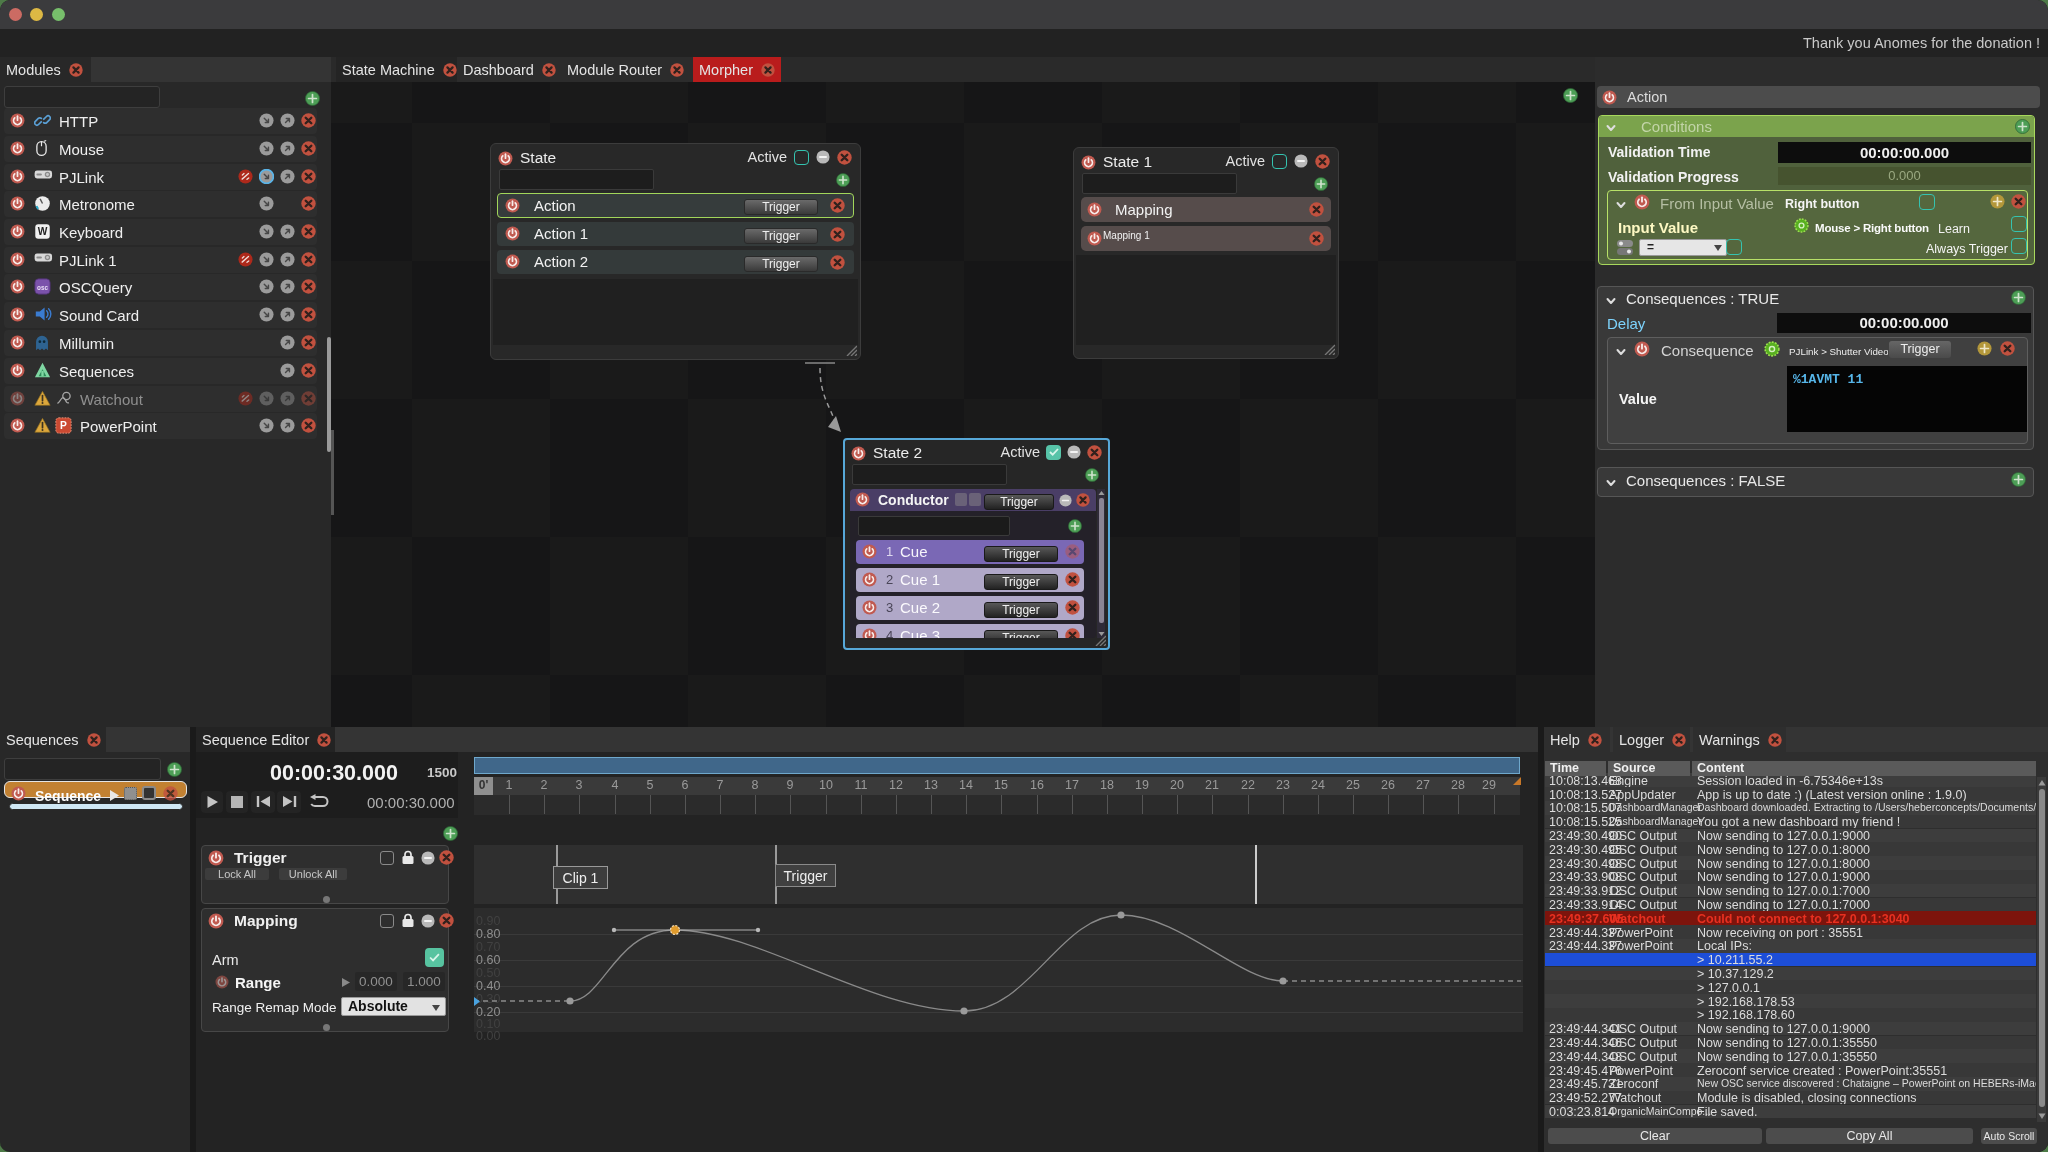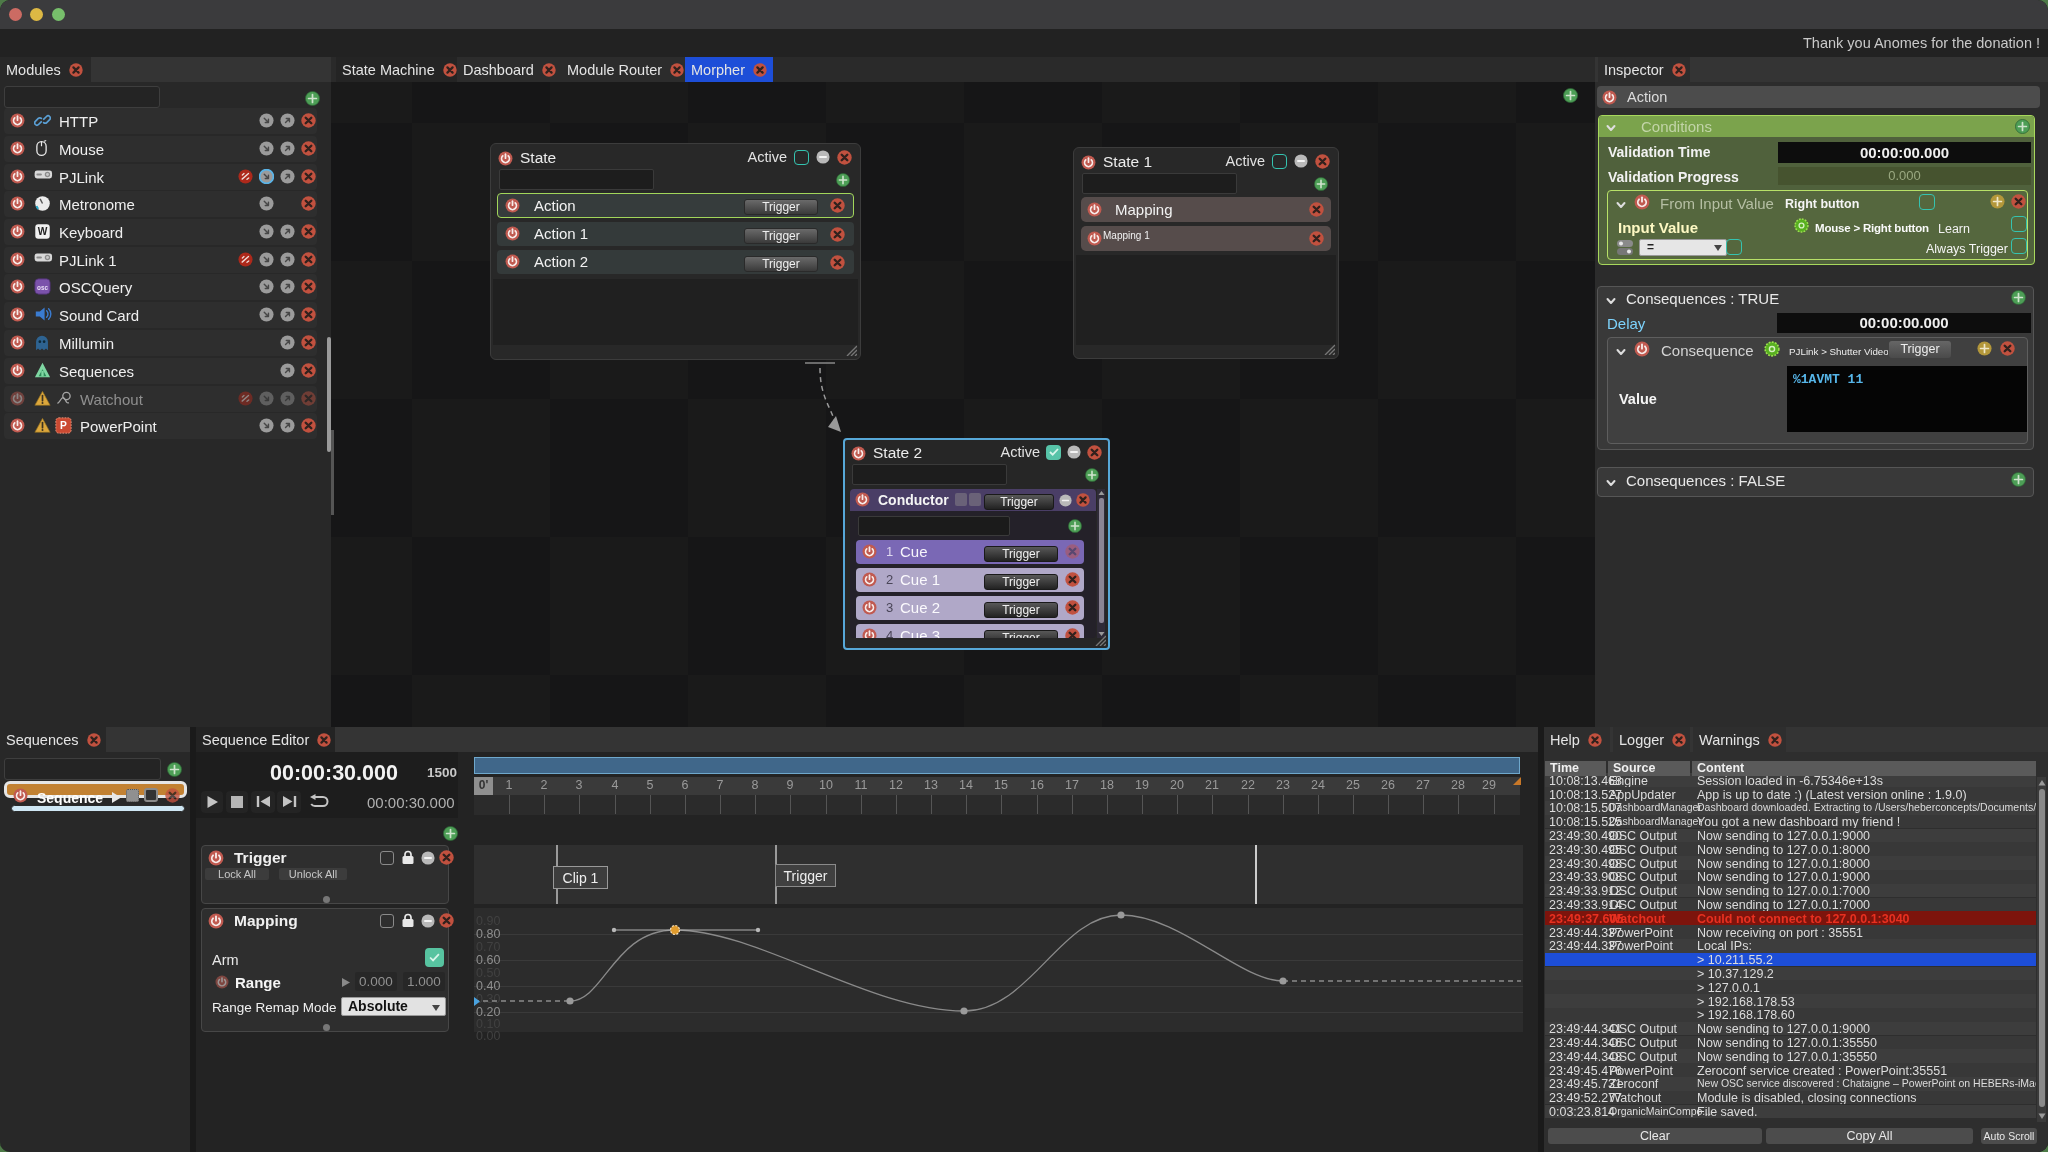--- a/index.html
+++ b/index.html
@@ -393,21 +393,21 @@
               <circle cx="10" cy="10" r="9.6" fill="#c1513f"></circle>
               <path d="M6.3 6.3l7.4 7.4M13.7 6.3l-7.4 7.4" stroke="#31211d" stroke-width="3.2" stroke-linecap="round"></path>
             </svg>
           </span></div>
  <div class="tab" style="left:230px;width:132px;background:#2c2c2c">Module Router <span class="tabx">
             <svg style="opacity:1" width="14" height="14" viewBox="0 0 20 20">
               <circle cx="10" cy="10" r="9.6" fill="#c1513f"></circle>
               <path d="M6.3 6.3l7.4 7.4M13.7 6.3l-7.4 7.4" stroke="#31211d" stroke-width="3.2" stroke-linecap="round"></path>
             </svg>
           </span></div>
- <div class="tab" style="left:354px;width:88px;background:#1d4ed8">Morpher <span class="tabx">
+ <div class="tab" style="left:362px;width:88px;background:#b91c1c">Morpher <span class="tabx">
             <svg style="opacity:1" width="14" height="14" viewBox="0 0 20 20">
               <circle cx="10" cy="10" r="9.6" fill="#c1513f"></circle>
               <path d="M6.3 6.3l7.4 7.4M13.7 6.3l-7.4 7.4" stroke="#31211d" stroke-width="3.2" stroke-linecap="round"></path>
             </svg>
           </span></div>
 </div>
 <div class="a" style="left:1232px;top:31px"><svg width="15" height="15" viewBox="0 0 20 20">
           <circle cx="10" cy="10" r="9.4" fill="#4d9e56"></circle>
           <circle cx="10" cy="10" r="9.4" fill="none" stroke="#2e6335" stroke-width="1"></circle>
           <path d="M10 4.8v10.4M4.8 10h10.4" stroke="#cfe3cd" stroke-width="2.3" stroke-linecap="round"></path>
@@ -668,28 +668,20 @@
    <svg class="a" style="left:0.5px;bottom:1px" width="7" height="6">
             <path d="M0.5 1L3.5 5 6.5 1z" fill="#999"></path>
           </svg>
  </div>
  <svg class="a" style="right:2px;bottom:2px" width="13" height="13">
           <path d="M3 13L13 3M7 13l6-6M11 13l2-2" stroke="#777" stroke-width="1.4"></path>
         </svg>
 </div>
 </div>
 <div class="a" style="left:1595px;top:57px;width:453px;height:670px;background:#2c2c2c">
-<div class="a tabstrip" style="left:0;top:0;width:453px;height:25px">
- <div class="tab" style="left:3px;width:92px;background:#2c2c2c">Inspector <span class="tabx">
-            <svg style="opacity:1" width="14" height="14" viewBox="0 0 20 20">
-              <circle cx="10" cy="10" r="9.6" fill="#c1513f"></circle>
-              <path d="M6.3 6.3l7.4 7.4M13.7 6.3l-7.4 7.4" stroke="#31211d" stroke-width="3.2" stroke-linecap="round"></path>
-            </svg>
-          </span></div>
-</div>
 <div class="a" style="left:2px;top:29px;width:443px;height:22px;background:#4c4c4c;border-radius:4px">
  <span class="a" style="left:5px;top:3.5px"><svg style="opacity:1" width="15" height="15" viewBox="0 0 20 20">
             <circle cx="10" cy="10" r="9.3" fill="#c05a50"></circle>
             <path d="M10 4.2v5.4" stroke="#f7ecea" stroke-width="2.3" stroke-linecap="round"></path>
             <path d="M6.3 6.6a5.2 5.2 0 1 0 7.4 0" fill="none" stroke="#f7ecea" stroke-width="2.3" stroke-linecap="round"></path>
           </svg></span>
         <span class="a" style="left:30px;top:2.5px;color:#dcdcdc;font-size:14.5px">Action</span>
 </div>
 <div class="a" style="left:3px;top:58px;width:437px;height:150px;background:#50613c;border:1.6px solid #a8d85c;border-radius:4px;overflow:hidden">
  <div class="a" style="left:0;top:0;width:437px;height:21px;background:#7ba34c">
@@ -813,21 +805,21 @@
               <path d="M6.3 6.3l7.4 7.4M13.7 6.3l-7.4 7.4" stroke="#31211d" stroke-width="3.2" stroke-linecap="round"></path>
             </svg>
           </span></div>
 </div>
 <div class="a" style="left:4px;top:31px;width:157px;height:22px;background:#242424;border:1px solid #3e3e3e;border-radius:3px"></div>
 <div class="a" style="left:167px;top:35px"><svg width="15" height="15" viewBox="0 0 20 20">
           <circle cx="10" cy="10" r="9.4" fill="#4d9e56"></circle>
           <circle cx="10" cy="10" r="9.4" fill="none" stroke="#2e6335" stroke-width="1"></circle>
           <path d="M10 4.8v10.4M4.8 10h10.4" stroke="#cfe3cd" stroke-width="2.3" stroke-linecap="round"></path>
         </svg></div>
-<div class="a" style="left:4px;top:54px;width:183px;height:17px;background:#c28132;border:3px solid #e5e5e5;border-radius:6px">
+<div class="a" style="left:4px;top:54px;width:183px;height:17px;background:#c28132;border:1px solid #e5e5e5;border-radius:6px">
  <span class="a" style="left:6px;top:4px"><svg style="opacity:1" width="15" height="15" viewBox="0 0 20 20">
             <circle cx="10" cy="10" r="9.3" fill="#c05a50"></circle>
             <path d="M10 4.2v5.4" stroke="#f7ecea" stroke-width="2.3" stroke-linecap="round"></path>
             <path d="M6.3 6.6a5.2 5.2 0 1 0 7.4 0" fill="none" stroke="#f7ecea" stroke-width="2.3" stroke-linecap="round"></path>
           </svg></span>
  <span class="a" style="left:30px;top:5.5px;color:#fdfdfd;font-size:14px;font-weight:bold">Sequence</span>
  <svg class="a" style="left:104px;top:8px" width="10" height="11">
           <path d="M1 0l9 5.5L1 11z" fill="#e8e8e8"></path>
         </svg>
  <span class="a" style="left:119px;top:5px;width:13px;height:13px;background:#909090;border:1.5px dotted #555;border-radius:2px"></span>

